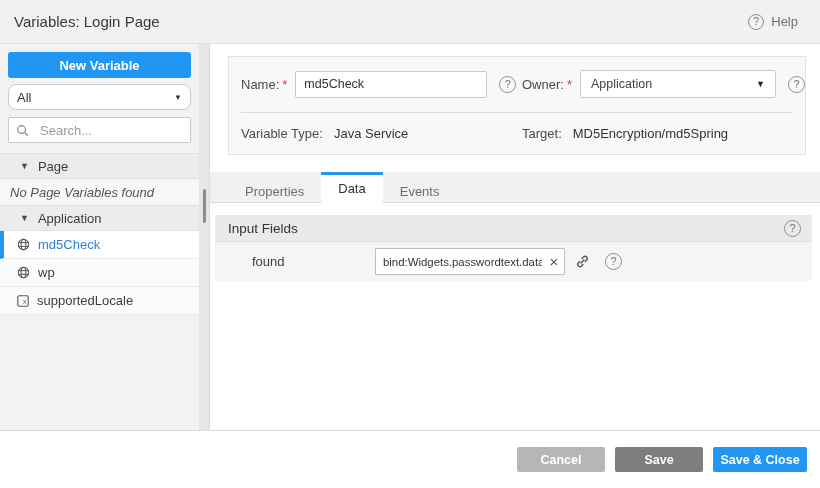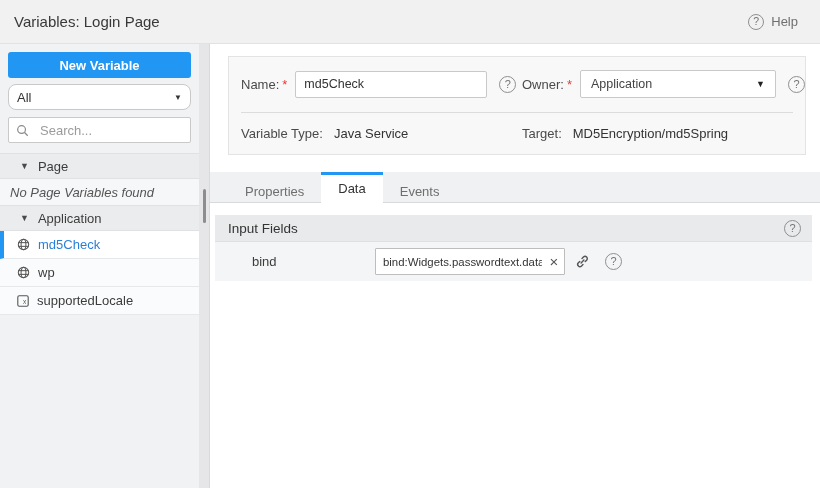--- a/index.html
+++ b/index.html
@@ -230,33 +230,38 @@
         <div class="tab active">Data</div>
         <div class="tab">Events</div>
       </div>
 
       <div class="section">
         <div class="section-hdr">
           <span>Input Fields</span>
           <span class="qicon">?</span>
         </div>
         <div class="field-row">
-          <span class="field-label">bind</span>
+          <span class="field-label">found</span>
           <div class="bind-box">
             <input type="text" value="bind:Widgets.passwordtext.datavalue" style="">
             <span class="bind-clear">×</span>
           </div>
           <span class="link-btn">
             <svg width="15" height="15" viewBox="0 0 16 16" fill="none" stroke="currentColor" stroke-width="1.5" stroke-linecap="round">
                 <path d="M6.5 9.5 L9.5 6.5"></path>
                 <path d="M7.5 4.7 L9 3.2 a2.4 2.4 0 0 1 3.4 3.4 L10.9 8.1"></path>
                 <path d="M8.5 11.3 L7 12.8 a2.4 2.4 0 0 1 -3.4 -3.4 L5.1 7.9"></path>
               </svg>
           </span>
           <span class="qicon">?</span>
         </div>
       </div>
 
     </div>
   </div>
 
+  <div class="ftr">
+    <button class="btn btn-cancel">Cancel</button>
+    <button class="btn btn-save">Save</button>
+    <button class="btn btn-saveclose">Save &amp; Close</button>
+  </div>
 
 </div>
 
 </body></html>

